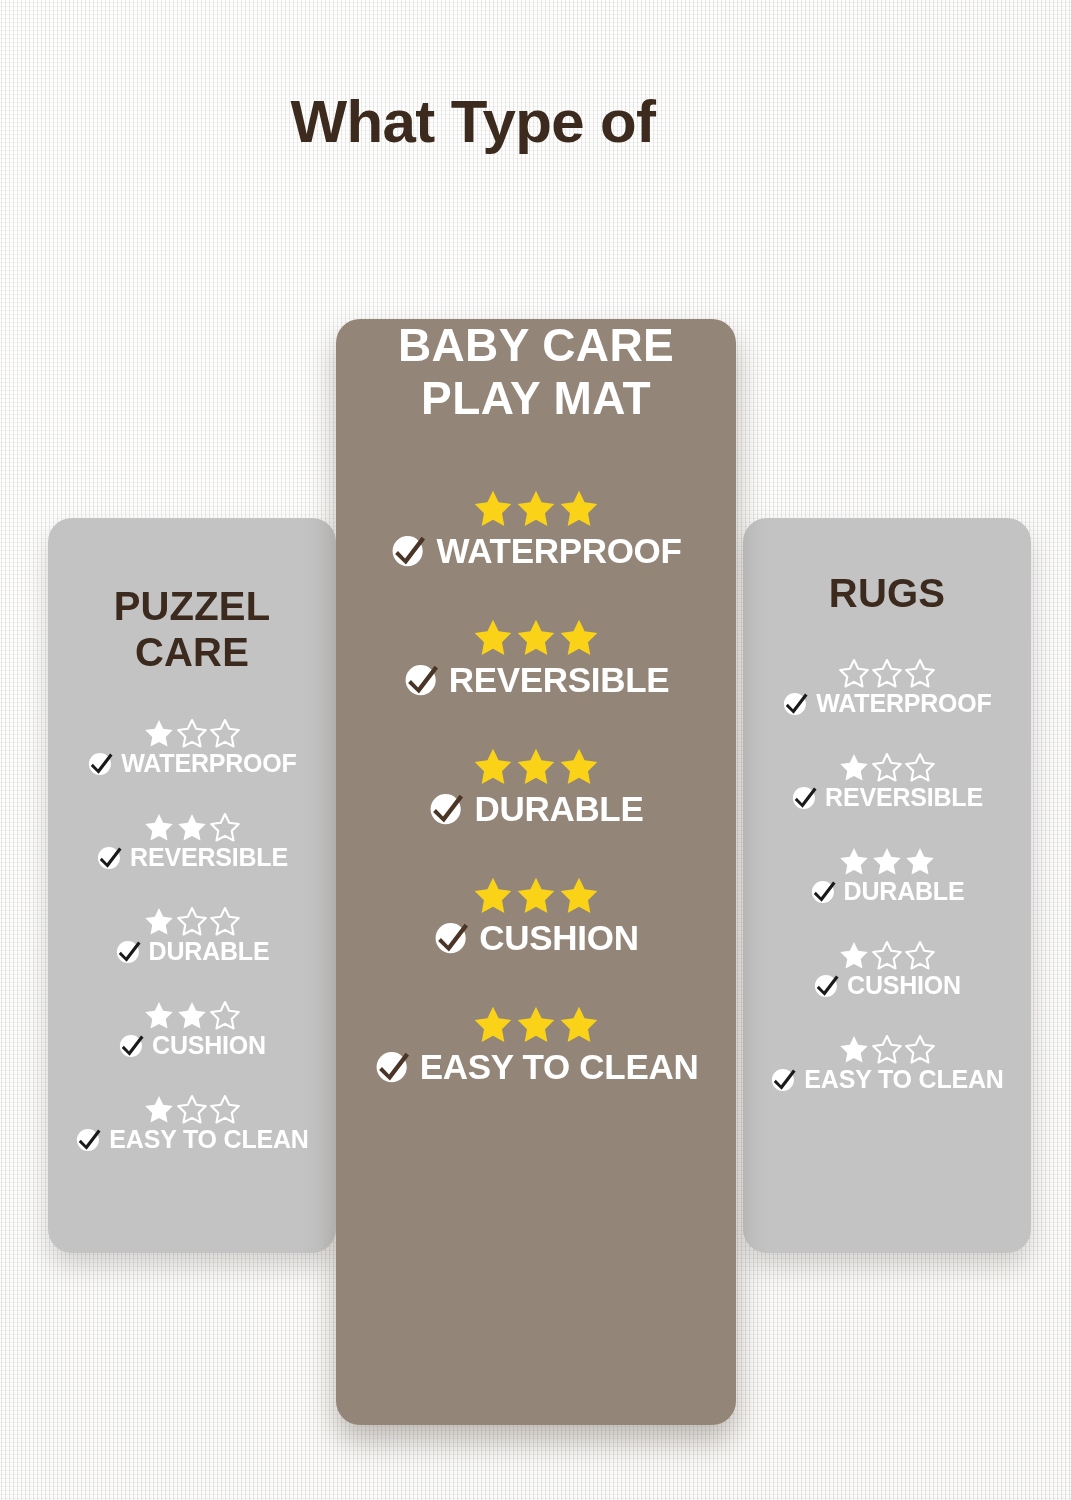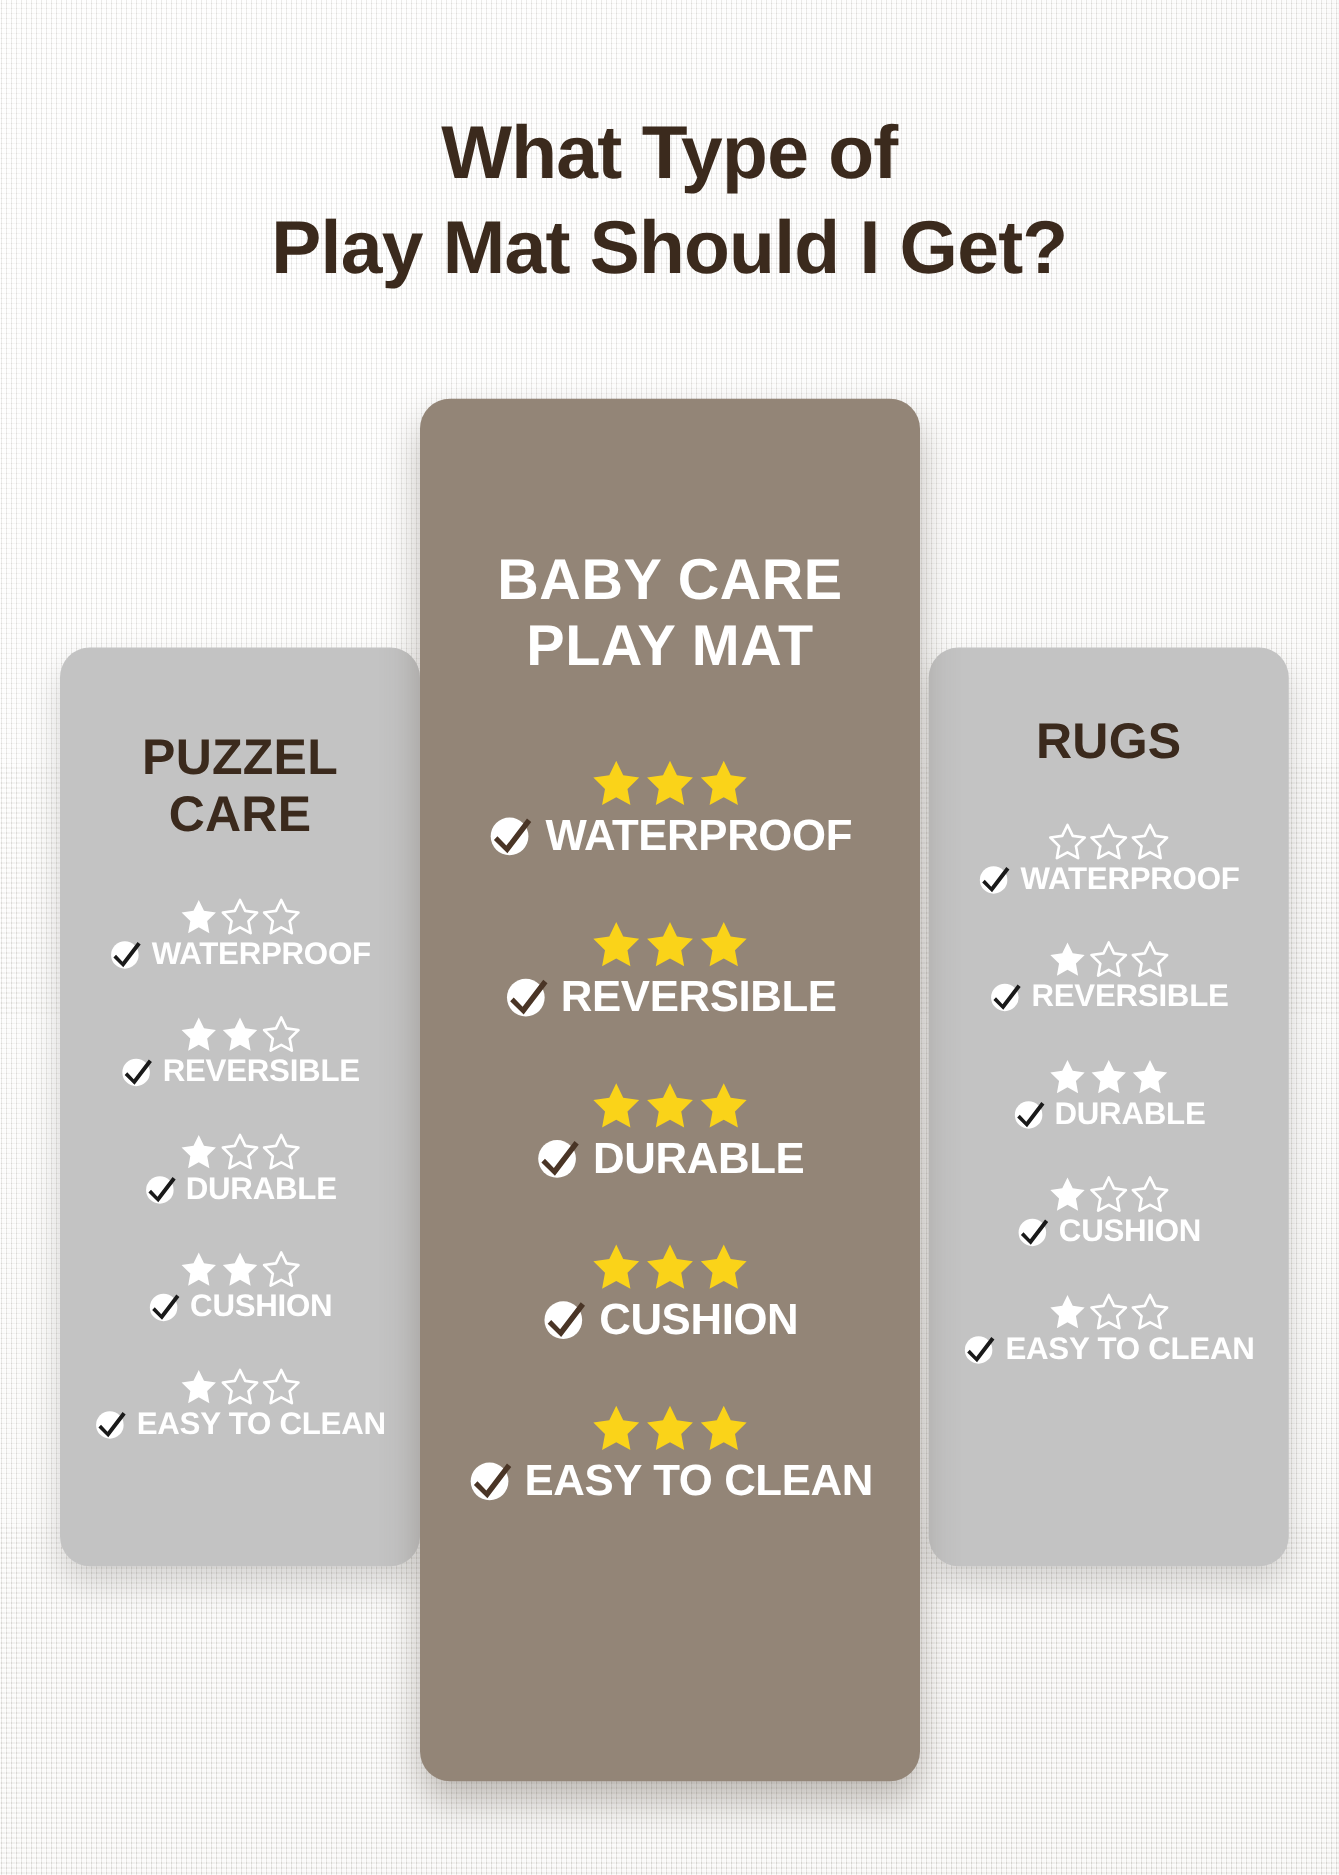--- a/index.html
+++ b/index.html
@@ -34,21 +34,21 @@
       radial-gradient(circle at 22% 14%, rgba(255,255,255,0.9) 0%, rgba(255,255,255,0) 55%),
       radial-gradient(circle at 78% 86%, rgba(222,219,214,0.55) 0%, rgba(255,255,255,0) 60%);
     z-index: 0;
   }
 
   
   #title {
     position: absolute;
     top: 84px;
     left: 0;
-    width: 1071px;
+    width: 946px;
     text-align: center;
     z-index: 5;
     color: #3b2a1d;
     font-size: 60px;
     font-weight: bold;
     line-height: 1.27;
     letter-spacing: -0.6px;
   }
   #title .tline { display: block; white-space: nowrap; }
 
@@ -89,21 +89,20 @@
   .side .card-heading {
     color: #3b2a1d;
     font-size: 40px;
     padding-top: 65px;
     letter-spacing: 0.2px;
   }
   #card-right .card-heading { padding-top: 52px; }
   .featured .card-heading {
     color: #ffffff;
     font-size: 46px;
-    padding-top: 118px;
     letter-spacing: 0.4px;
   }
   .card-heading .hline { display: block; }
 
   
   .features { width: 100%; }
   .side .features { margin-top: 42px; }
   .featured .features { margin-top: 62px; }
 
   .feature-row {
@@ -151,21 +150,20 @@
   .side .feature-label     { font-size: 25px; letter-spacing: -0.2px; }
   .featured .feature-label { font-size: 35px; letter-spacing: -0.3px; }
 </style>
 </head>
 <body>
 
 <div id="linen-texture"></div>
 
 <h1 id="title">
   <span class="tline">What Type of</span>
-  <span class="tline">Play Mat Should I Get?</span>
 </h1>
 
 <div class="card side" id="card-left">
   <div class="card-heading">
     <span class="hline">PUZZEL</span>
     <span class="hline">CARE</span>
   </div>
   <div class="features">
       <div class="feature-row">
         <div class="stars">

